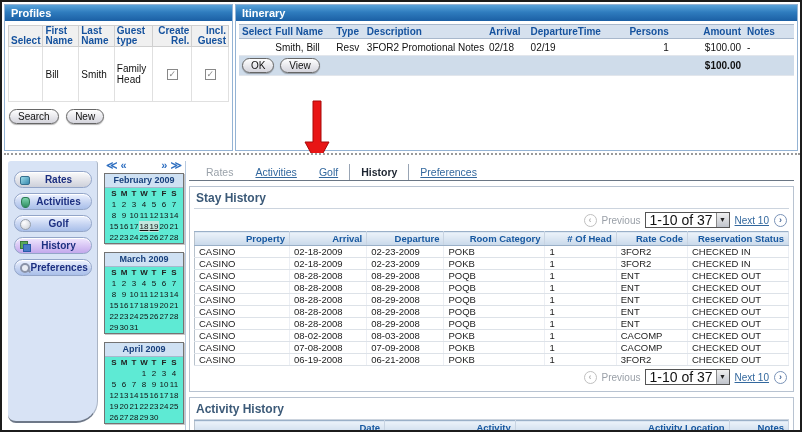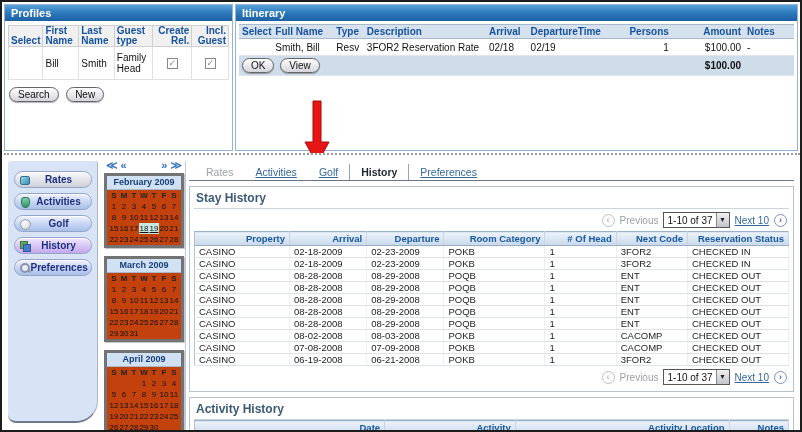--- a/index.html
+++ b/index.html
@@ -7,21 +7,21 @@
   .window{position:relative;width:802px;height:432px;border:2px solid #1c1c1c;background:#fff;box-sizing:border-box;overflow:hidden;}
 
   
   .panel{position:absolute;background:#fff;border:1px solid #94b3d4;box-sizing:border-box;}
   .panel-profiles{left:2px;top:2px;width:229px;height:147px;}
   .panel-itinerary{left:233px;top:2px;width:563px;height:147px;}
   .panel-header{height:16px;background:linear-gradient(180deg,#5aa3da 0%,#2f7cbe 45%,#1b5fa4 100%);color:#fff;font-size:11px;font-weight:bold;line-height:16px;padding-left:6px;}
   .ptable{border-collapse:collapse;margin:4px 3px;font-size:10px;}
   .ptable th{background:#f0f0f0;color:#15529e;font-weight:bold;text-align:left;padding:0 2px;border:1px solid #cfcfcf;font-size:10px;line-height:10px;vertical-align:bottom;}
   .ptable th.ctr{text-align:right;}
-  .ptable td{padding:5px 2px;border:1px solid #e0e0e0;height:14px;color:#111;}
+  .ptable td{padding:16px 2px;border:1px solid #e0e0e0;height:14px;color:#111;}
   .ptable td.ctr{text-align:center;}
   .btn-row{margin:3px 0 0 4px;}
   .pill-btn{display:inline-block;border:1px solid #666;border-radius:9px;background:linear-gradient(180deg,#ffffff,#d4d4dc);padding:0 8px;font-size:10px;height:13px;line-height:13px;color:#111;box-shadow:0 1px 1px rgba(0,0,0,.3);margin-right:3px;}
   .itable{border-collapse:collapse;margin:3px;font-size:10px;width:555px;table-layout:fixed;}
   .itable th{background:#d6e1ee;color:#15529e;font-weight:bold;text-align:left;padding:1px 3px;border-top:1px solid #a8b8cc;border-bottom:1px solid #a8b8cc;font-size:10px;}
   .itable td{padding:1px 3px;height:14px;color:#111;border-bottom:1px solid #e2e6ec;overflow:hidden;white-space:nowrap;}
   .itable .rt{text-align:right;}
   .itable tr.foot td{background:#cfdcea;border-top:1px solid #a8b8cc;height:17px;}
   .itable .total{font-weight:bold;text-align:right;}
 
@@ -40,21 +40,21 @@
   .activities-icon::before{content:"";position:absolute;left:2px;top:1px;width:7px;height:9px;background:linear-gradient(180deg,#7fd4b0,#2f8f60);border:1px solid #2a7a50;border-radius:40% 40% 50% 50%;}
   .golf-icon::before{content:"";position:absolute;left:1px;top:1px;width:9px;height:9px;border-radius:50%;background:radial-gradient(circle at 35% 30%,#ffffff,#c8ced6);border:1px solid #98a0aa;}
   .history-icon::before{content:"";position:absolute;left:1px;top:1px;width:6px;height:6px;background:#5aa85a;border:1px solid #3a7a3a;}
   .history-icon::after{content:"";position:absolute;left:4px;top:4px;width:6px;height:6px;background:#4a7ac8;border:1px solid #2a5aa8;}
   .preferences-icon::before{content:"";position:absolute;left:1px;top:1px;width:6px;height:6px;border:2px solid #8a93a8;border-radius:50%;background:#e8ecf4;}
   .preferences-icon::after{content:"";position:absolute;left:8px;top:8px;width:4px;height:2px;background:#8a93a8;transform:rotate(45deg);}
 
   
   .calcol{position:absolute;left:100px;top:4px;width:80px;}
   .cal-nav{display:flex;justify-content:space-between;color:#2f6fc0;font-weight:bold;font-size:11px;padding:0 2px;height:12px;line-height:12px;}
-  .cal{border:3px solid #737373;background:#c2410c;margin-top:2px;margin-bottom:8px;box-shadow:1px 1px 0 #c8c8c8;}
+  .cal{border:1px solid #737373;background:#5eead4;margin-top:2px;margin-bottom:8px;box-shadow:1px 1px 0 #c8c8c8;}
   .cal-title{background:#cfe1f3;border-bottom:1px solid #a8b8cc;color:#173f7c;font-weight:bold;font-size:9px;text-align:center;height:13px;line-height:13px;}
   .cal table{border-collapse:collapse;margin:0 auto;}
   .cal th{font-size:8px;font-weight:bold;color:#222;width:10px;height:11px;text-align:center;padding:0;}
   .cal td{font-size:8px;color:#111;width:10px;height:11px;text-align:center;padding:0;}
   .cal td.hl{background:#c4e6dd;text-decoration:underline;}
 
   
   .main{position:absolute;left:181px;top:6px;width:609px;border-left:1px solid #b9cadf;padding-left:3px;box-sizing:border-box;}
   .tabs{height:19px;border-bottom:1px solid #6a7684;display:flex;align-items:flex-end;font-size:10.5px;padding-left:6px;}
   .tab{padding:2px 11px;white-space:nowrap;}
@@ -62,21 +62,21 @@
   .tab.link{color:#33689e;text-decoration:underline;}
   .tab.active{color:#1c2430;font-weight:bold;border-left:1px solid #98a4b4;border-right:1px solid #98a4b4;}
   .section{border:1px solid #b8c3d1;border-radius:0;margin-top:5px;padding:2px 4px 3px 4px;background:#fff;}
   .section-title{font-size:12px;font-weight:bold;color:#3c5a78;padding:2px 2px 3px 2px;border-bottom:1px solid #ccd4de;}
   .pager{display:flex;justify-content:flex-end;align-items:center;gap:5px;font-size:10px;padding:3px 2px 3px 0;}
   .pcircle{width:11px;height:11px;border-radius:50%;border:1px solid #c0c0c0;color:#b8b8b8;font-size:9px;line-height:10px;text-align:center;font-weight:bold;}
   .pcircle.nextc{border-color:#7a93b8;color:#4a6a9a;}
   .prevlbl{color:#9aa0a8;}
   .nextlink{color:#33689e;text-decoration:underline;}
   .sel{display:inline-flex;align-items:center;border:1px solid #555;background:#fff;height:14px;}
-  .sel .txt{padding:16px 3px;font-size:10px;color:#111;}
+  .sel .txt{padding:16px 3px;font-size:14px;color:#111;}
   .sel .dd{width:12px;height:14px;background:linear-gradient(180deg,#f0f0f0,#c0c4cc);border-left:1px solid #888;font-size:7px;line-height:14px;text-align:center;color:#222;}
   .stable{width:100%;border-collapse:collapse;font-size:9.5px;border:1px solid #b8c2cc;table-layout:fixed;}
   .stable th{background:linear-gradient(180deg,#ecf3fa,#c9d9ea);color:#1758a0;font-weight:bold;text-align:right;padding:1px 4px;border-top:1px solid #9ab0c8;border-bottom:1px solid #9ab0c8;border-right:1px solid #c8d4e2;font-size:9.5px;white-space:nowrap;overflow:hidden;}
   .stable td{padding:0 4px;height:10px;border-bottom:1px solid #dde2e8;border-right:1px solid #eceff4;color:#222;white-space:nowrap;overflow:hidden;}
 </style>
 </head>
 <body>
 
 <div class="window">
 
@@ -137,21 +137,21 @@
             <th class="rt">Persons</th>
             <th class="rt">Amount</th>
             <th>Notes</th>
           </tr>
         </thead>
       <tbody id="itin-body">
           <tr>
             <td style="text-align: center;"><span class="radio on"></span></td>
             <td>Smith, Bill</td>
             <td>Resv</td>
-            <td>3FOR2 Reservation Rate</td>
+            <td>3FOR2 Promotional Notes</td>
             <td>02/18</td>
             <td>02/19</td>
             <td></td>
             <td class="rt">1</td>
             <td class="rt">$100.00</td>
             <td>-</td>
           </tr>
         </tbody>
       <tfoot>
         <tr class="foot">
@@ -415,21 +415,21 @@
               <col style="width:12%">
               <col style="width:17%">
           </colgroup>
           <thead id="stay-head">
               <tr>
                 <th>Property</th>
                 <th>Arrival</th>
                 <th>Departure</th>
                 <th>Room Category</th>
                 <th># Of Head</th>
-                <th>Next Code</th>
+                <th>Rate Code</th>
                 <th>Reservation Status</th>
               </tr>
             </thead>
           <tbody id="stay-body">
               <tr>
                 <td>CASINO</td>
                 <td>02-18-2009</td>
                 <td>02-23-2009</td>
                 <td>POKB</td>
                 <td>1</td>

